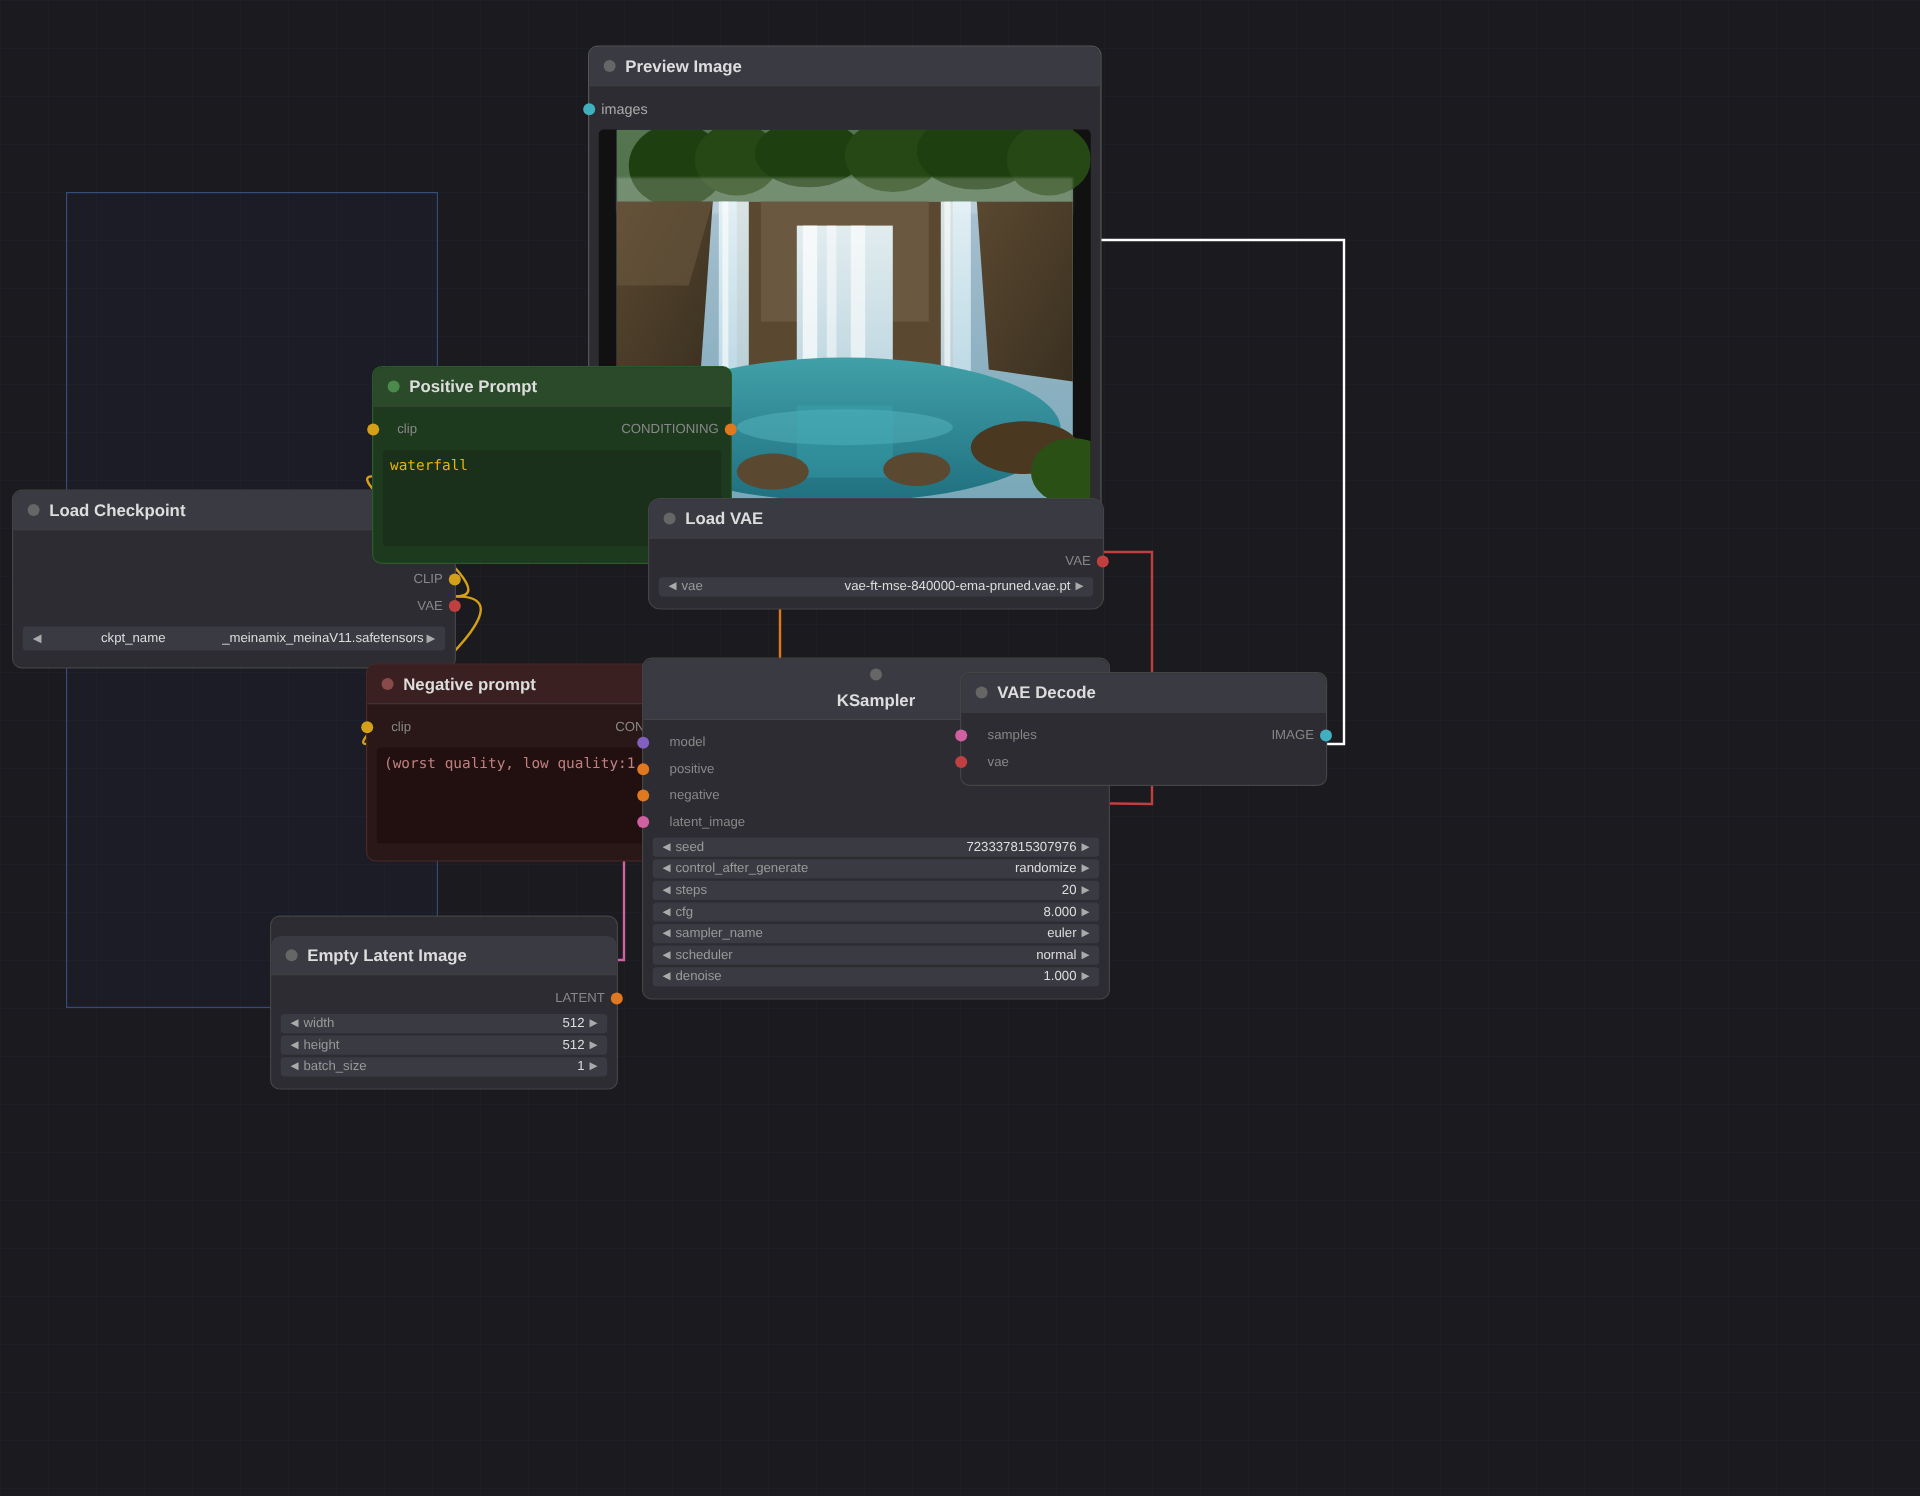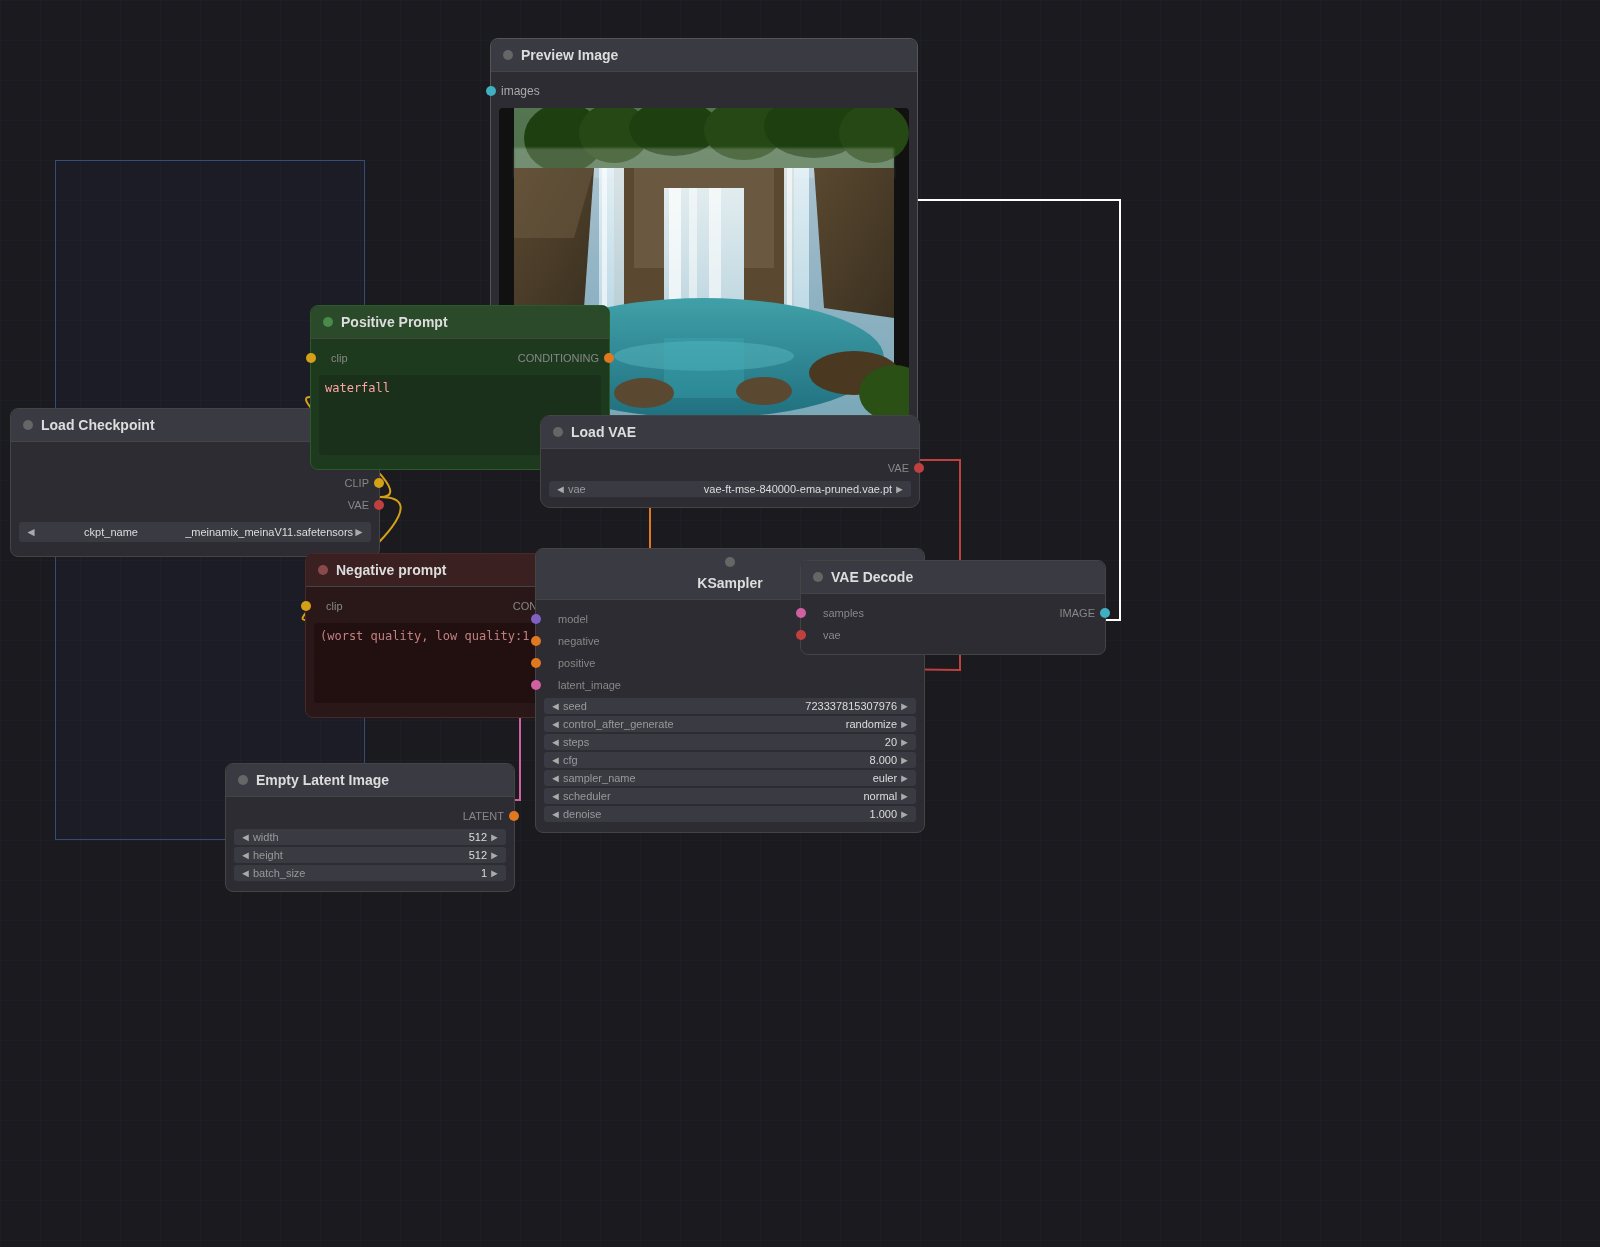--- a/index.html
+++ b/index.html
@@ -196,21 +196,21 @@
 
     #node-positive .node-header { background: #2a4a2a; }
 
     .prompt-textarea {
       background: #1a301a;
       margin: 6px 8px;
       padding: 6px;
       border-radius: 3px;
       min-height: 80px;
       font-size: 12px;
-      color: #fca5a5;
+      color: #eab308;
       font-family: monospace;
       word-break: break-word;
     }
 
     
     #node-negative {
       left: 305px;
       top: 553px;
       width: 300px;
       background: #2a1818;
@@ -232,21 +232,21 @@
     }
 
     
     #node-latent {
       left: 225px;
       top: 763px;
       width: 290px;
       background: #2c2c32;
     }
 
-    #node-latent .node-header { background: #3a3a42; }
+    #node-latent .node-header { background: #3a3a42; margin-top: 16px; }
 
     
     #node-vae {
       left: 540px;
       top: 415px;
       width: 380px;
       background: #2c2c32;
       border-radius: 10px;
     }
 
@@ -549,25 +549,25 @@
   </div>
   <div class="node-body">
     <div class="port-row">
       <div class="port-dot purple left"></div>
       <span class="left-label" style="margin-left:12px;">model</span>
       <span class="right-label">LATENT</span>
       <div class="port-dot orange right"></div>
     </div>
     <div class="port-row">
       <div class="port-dot orange left"></div>
+      <span class="left-label" style="margin-left:12px;">positive</span>
+    </div>
+    <div class="port-row">
+      <div class="port-dot orange left"></div>
       <span class="left-label" style="margin-left:12px;">negative</span>
-    </div>
-    <div class="port-row">
-      <div class="port-dot orange left"></div>
-      <span class="left-label" style="margin-left:12px;">positive</span>
     </div>
     <div class="port-row">
       <div class="port-dot pink left"></div>
       <span class="left-label" style="margin-left:12px;">latent_image</span>
     </div>
     <div class="ctrl-full-row">
       <button class="ctrl-btn">◄</button>
       <span class="ctrl-label">seed</span>
       <span class="ctrl-value">723337815307976</span>
       <button class="ctrl-btn">►</button>

